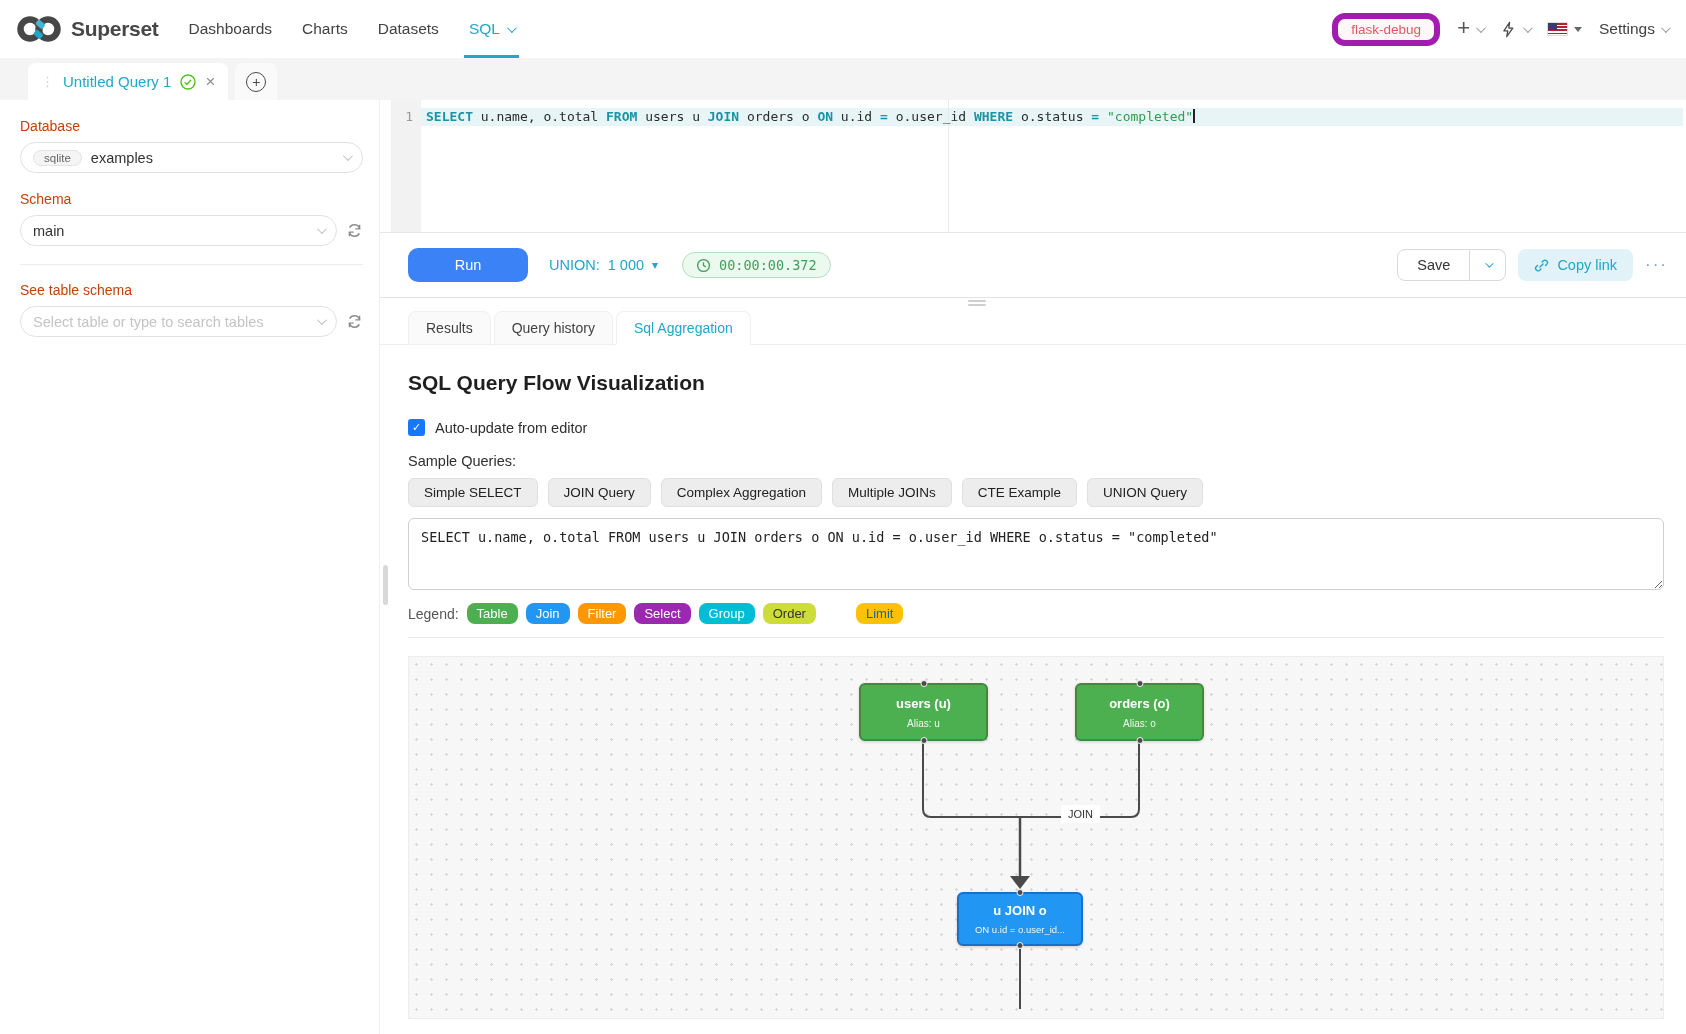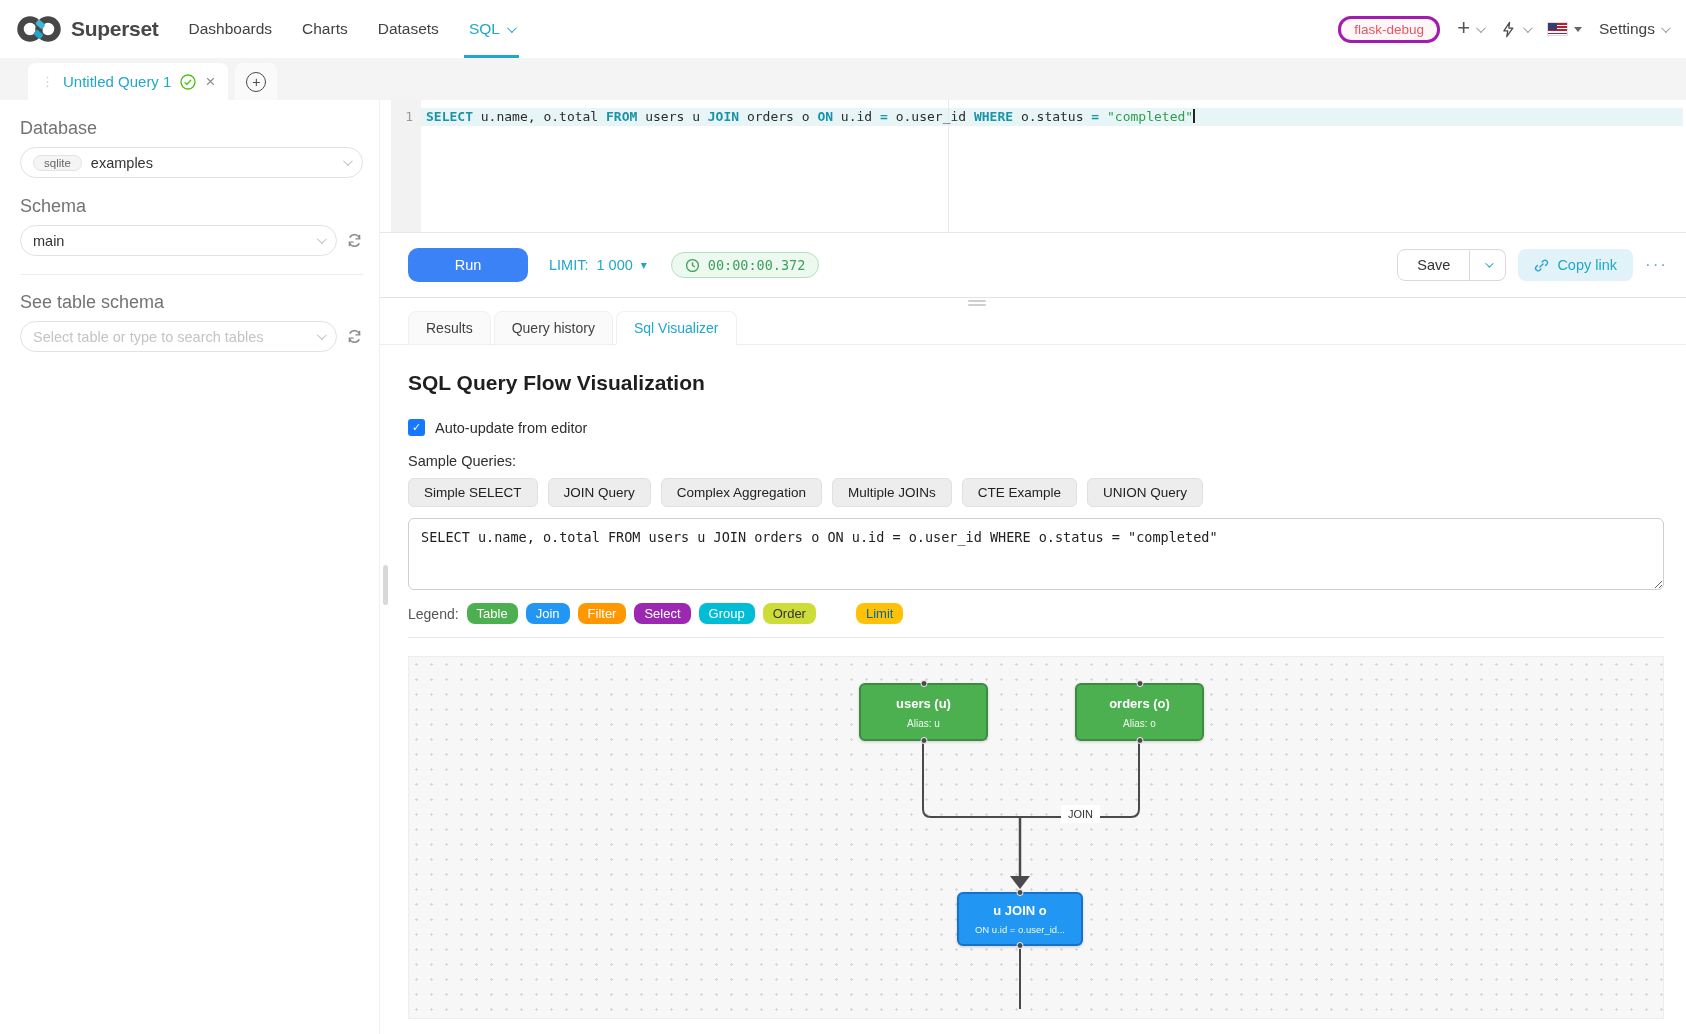--- a/index.html
+++ b/index.html
@@ -13,39 +13,39 @@
   .brand { display:flex; align-items:center; gap:9px; margin-right:6px; }
   .brand-name { font-size:21px; font-weight:bold; color:#474747; letter-spacing:-0.3px; }
   .nav { display:flex; height:58px; }
   .nav-item { padding:0 15px; font-size:15.5px; color:#424242; display:flex; align-items:center; gap:7px; position:relative; cursor:pointer; }
   .nav-item:first-child { padding-left:24px; }
   .nav-item.active { color:#20a7c9; }
   .nav-item.active::after { content:""; position:absolute; left:10px; right:10px; bottom:0; height:3px; background:#20a7c9; }
   .chev { width:7px; height:7px; border-right:1.6px solid #9a9a9a; border-bottom:1.6px solid #9a9a9a; transform:rotate(45deg) translateY(-2px); display:inline-block; }
   .nav-item.active .chev { border-color:#20a7c9; }
   .header-right { margin-left:auto; display:flex; align-items:center; gap:17px; }
-  .env-badge { border:3px solid #a21caf; color:#e25667; background:#fef7f7; border-radius:13px; padding:3px 13px; font-size:13.5px; }
+  .env-badge { border:6px solid #a21caf; color:#e25667; background:#fef7f7; border-radius:13px; padding:3px 13px; font-size:13.5px; }
   .hr-item { display:flex; align-items:center; gap:6px; cursor:pointer; color:#4a4a4a; }
   .plus-glyph { font-size:22px; font-weight:300; color:#555; line-height:1; margin-top:-3px; }
   .settings-label { font-size:15.5px; color:#424242; }
   .flag { width:21px; height:14px; position:relative; background:repeating-linear-gradient(#b22234 0 1.6px,#fff 1.6px 3.2px); border:0.5px solid #ddd; }
   .flag::after { content:""; position:absolute; left:0; top:0; width:9px; height:7px; background:#3c3b6e; }
   .tri-down { width:0; height:0; border-left:4px solid transparent; border-right:4px solid transparent; border-top:5px solid #666; display:inline-block; }
   
   .tabbar { height:42px; background:#f4f4f4; display:flex; align-items:flex-end; padding-left:28px; }
   .qtab { height:37px; background:#fff; border-radius:8px 8px 0 0; display:flex; align-items:center; padding:0 13px; gap:9px; }
   .qtab-dots { color:#cfcfcf; font-size:13px; }
   .qtab-label { color:#20a7c9; font-size:15px; }
   .qtab-close { color:#8c8c8c; font-size:17px; line-height:1; cursor:pointer; }
   .addtab { height:37px; width:42px; background:#fafafa; border-radius:8px 8px 0 0; margin-left:7px; display:flex; align-items:center; justify-content:center; cursor:pointer; }
   .addtab-circle { width:20px; height:20px; border:1.6px solid #4a4a4a; border-radius:50%; display:flex; align-items:center; justify-content:center; font-size:14px; color:#4a4a4a; line-height:1; }
   
   .appbody { display:flex; height:934px; }
   .sidebar { width:380px; padding:18px 16px 0 20px; border-right:1px solid #f0f0f0; }
-  .fld-label { font-size:18px; color:#737373; margin-bottom:8px; }
+  .fld-label { font-size:14px; color:#c2410c; margin-bottom:8px; }
   .sel-row { display:flex; align-items:center; gap:9px; margin-bottom:18px; }
   .sel { flex:1; height:31px; border:1px solid #e1e1e1; border-radius:16px; display:flex; align-items:center; padding:0 12px; gap:9px; background:#fff; cursor:pointer; }
   .sel-chev { margin-left:auto; width:7px; height:7px; border-right:1.5px solid #bfbfbf; border-bottom:1.5px solid #bfbfbf; transform:rotate(45deg) translateY(-2px); }
   .engine-pill { background:#f5f5f5; border:1px solid #e3e3e3; border-radius:10px; padding:1px 10px; font-size:11.5px; color:#666; }
   .sel-value { font-size:14.5px; color:#333; }
   .sel-placeholder { font-size:14.5px; color:#c4c4c4; }
   .side-hr { border:none; border-top:1px solid #ededed; margin:0 0 17px 0; }
   .refresh-ic { flex:0 0 auto; }
   .main { flex:1; min-width:0; display:flex; flex-direction:column; position:relative; }
   .split-thumb { position:absolute; left:3px; top:465px; width:5px; height:40px; background:#d9d9d9; border-radius:3px; }
@@ -213,21 +213,21 @@
     <div class="editor">
       <div class="ed-gutter"><span>1</span></div>
       <div class="ed-activeline"></div>
       <div class="ed-printmargin"></div>
       <div class="ed-line" id="ed-line"><span class="tok-kw">SELECT</span><span class="tok-pl"> u.name, o.total </span><span class="tok-kw">FROM</span><span class="tok-pl"> users u </span><span class="tok-kw">JOIN</span><span class="tok-pl"> orders o </span><span class="tok-kw">ON</span><span class="tok-pl"> u.id </span><span class="tok-op">=</span><span class="tok-pl"> o.user_id </span><span class="tok-kw">WHERE</span><span class="tok-pl"> o.status </span><span class="tok-op">=</span><span class="tok-pl"> </span><span class="tok-str">"completed"</span><span class="ed-caret"></span></div>
     </div>
 
     <div class="toolbar">
       <button class="run-btn">Run</button>
       <span class="limit">
-        <span>LIMIT:</span>
+        <span>UNION:</span>
         <span>1 000</span>
         <span class="limit-caret">▾</span>
       </span>
       <span class="timer">
         <svg width="15" height="15" viewBox="0 0 16 16" fill="none" stroke="#3f9e5d" stroke-width="1.4">
             <circle cx="8" cy="8" r="6.3"></circle>
             <path d="M8 4.5V8l2.5 1.5"></path>
           </svg>
         <span>00:00:00.372</span>
       </span>
@@ -252,21 +252,21 @@
 
     <div class="pane-divider">
       <span class="drag-handle">
           <i></i>
           <i></i>
         </span>
     </div>
     <div class="stabs" id="south-tabs">
         <div class="stab">Results</div>
         <div class="stab">Query history</div>
-        <div class="stab active">Sql Visualizer</div>
+        <div class="stab active">Sql Aggregation</div>
       </div>
 
     <div class="panel">
       <div class="vtitle">SQL Query Flow Visualization</div>
       <div class="chkrow">
         <span class="chk">✓</span>
         <span>Auto-update from editor</span>
       </div>
       <div class="samples-label">Sample Queries:</div>
       <div class="sbtns" id="sample-btns">

